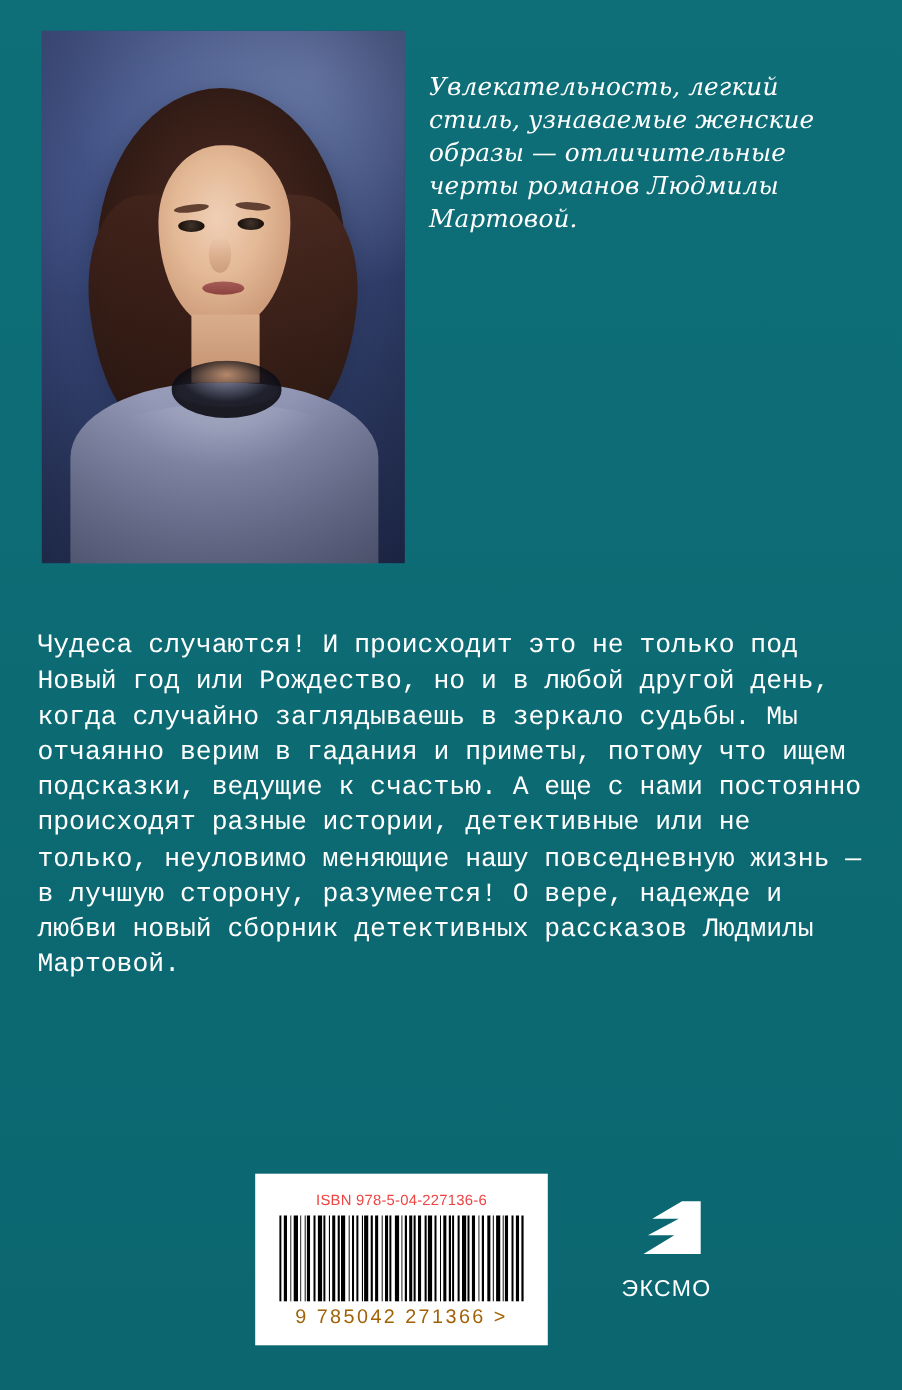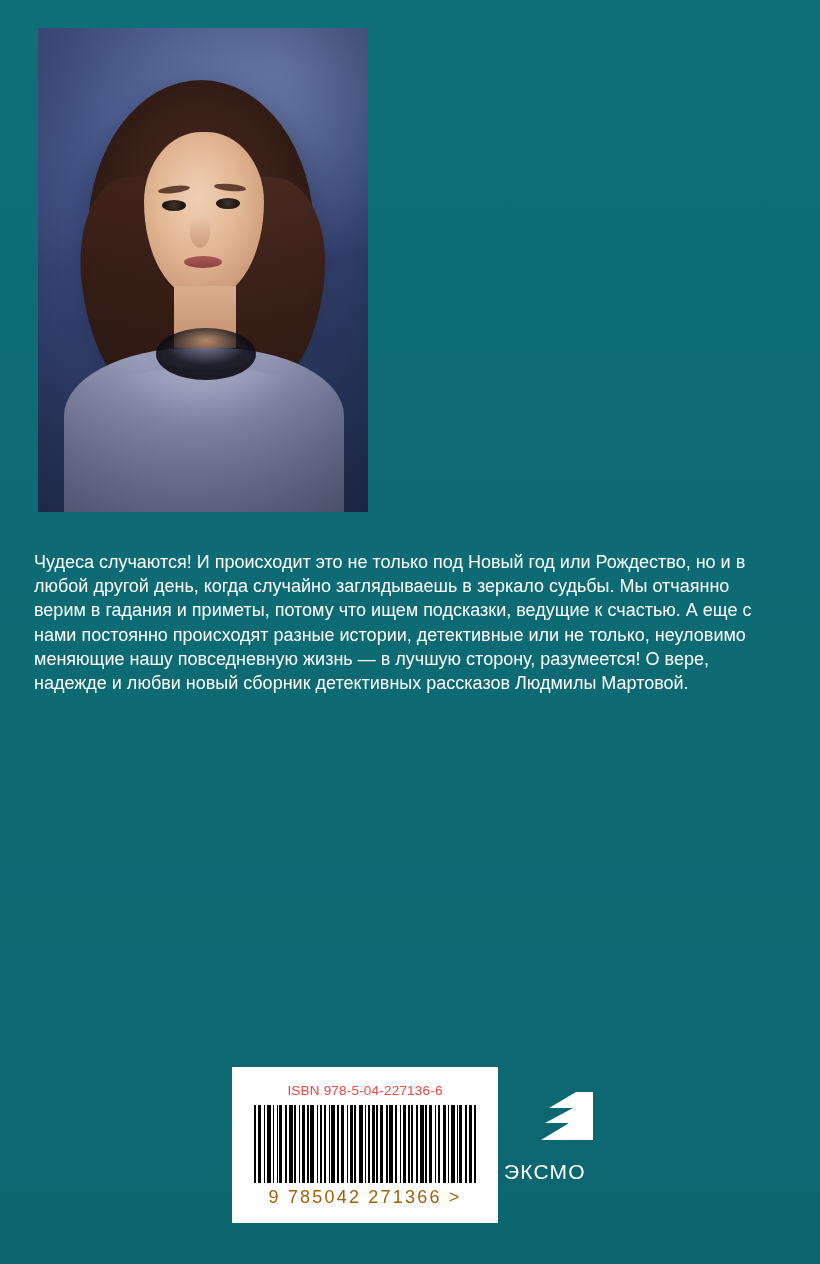--- a/index.html
+++ b/index.html
@@ -180,25 +180,25 @@
     line-height: 1.335;
     letter-spacing: 0.1px;
   }
   .blurb p { margin: 0; }
   .blurb p + p { margin-top: 0px; }
 
   
   .description {
     position: absolute;
     left: 34px;
-    top: 550px;
+    top: 572px;
     width: 752px;
     color: #ffffff;
-    font-family: Liberation Sans, sans-serif;
-    font-size: 18px;
+    font-family: Liberation Mono, monospace;
+    font-size: 24px;
     line-height: 1.345;
   }
   .description p { margin: 0; }
 
   
   .barcode-box {
     position: absolute;
     left: 232px;
     top: 1067px;
     width: 266px;
@@ -232,24 +232,24 @@
     margin-top: 4px;
     font-family: "Liberation Sans", sans-serif;
     font-size: 18px;
     color: #a16207;
     letter-spacing: 2.2px;
   }
 
   
   .publisher {
     position: absolute;
-    left: 504px;
+    left: 548px;
     top: 1090px;
     width: 116px;
-    text-align: left;
+    text-align: center;
   }
   .logo-mark {
     width: 66px;
     height: 62px;
     margin: 0 auto;
     position: relative;
   }
   .logo-mark svg { display: block; }
   .publisher-name {
     margin-top: 8px;
@@ -280,20 +280,21 @@
       <div class="nose"></div>
       <div class="mouth"></div>
       <div class="neck"></div>
       <div class="shoulders"></div>
       <div class="shoulder-shade"></div>
       <div class="necklace"></div>
       <div class="photo-vignette"></div>
     </div>
 
     <div class="blurb">
+      <p>Увлекательность, легкий стиль, узнаваемые женские образы — отличительные черты романов Людмилы Мартовой.</p>
     </div>
 
   </div>
 
   <div class="description">
     <p>Чудеса случаются! И происходит это не только под Новый год или Рождество, но и в любой другой день, когда случайно заглядываешь в зеркало судьбы. Мы отчаянно верим в гадания и приметы, потому что ищем подсказки, ведущие к счастью. А еще с нами постоянно происходят разные истории, детективные или не только, неуловимо меняющие нашу повседневную жизнь — в лучшую сторону, разумеется! О вере, надежде и любви новый сборник детективных рассказов Людмилы Мартовой.</p>
   </div>
 
   <div class="barcode-box">
     <div class="isbn-text">ISBN 978-5-04-227136-6</div>

